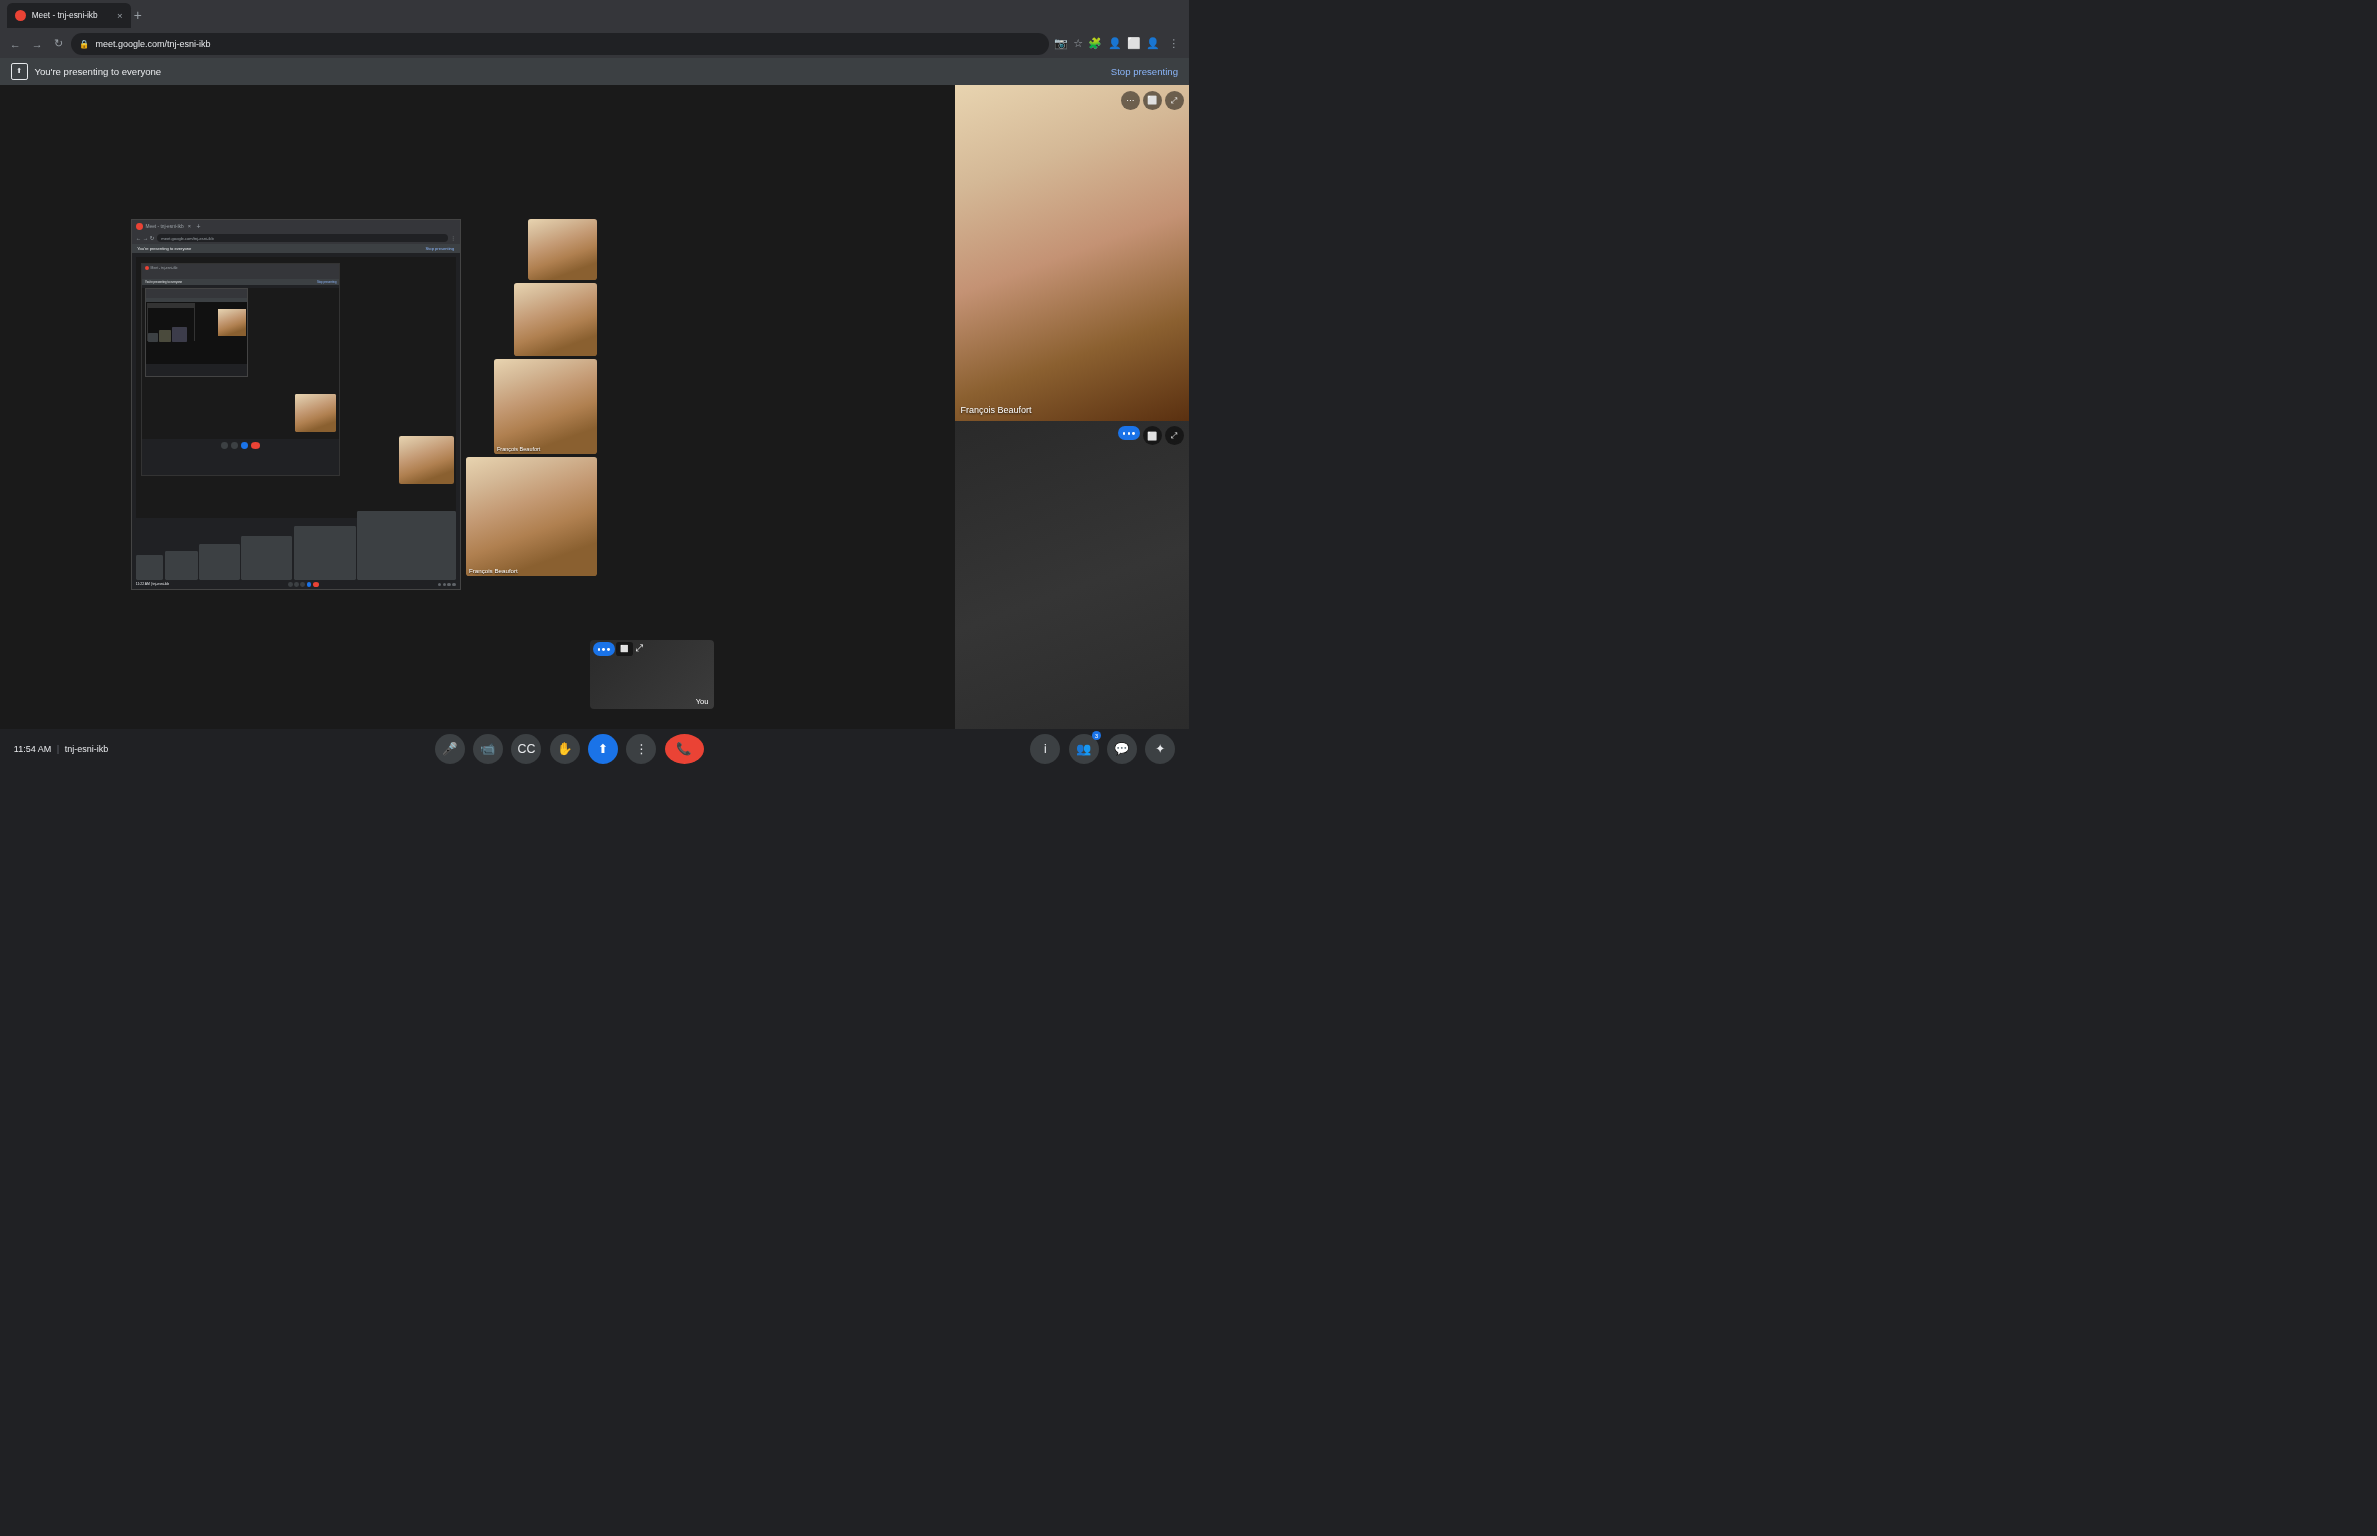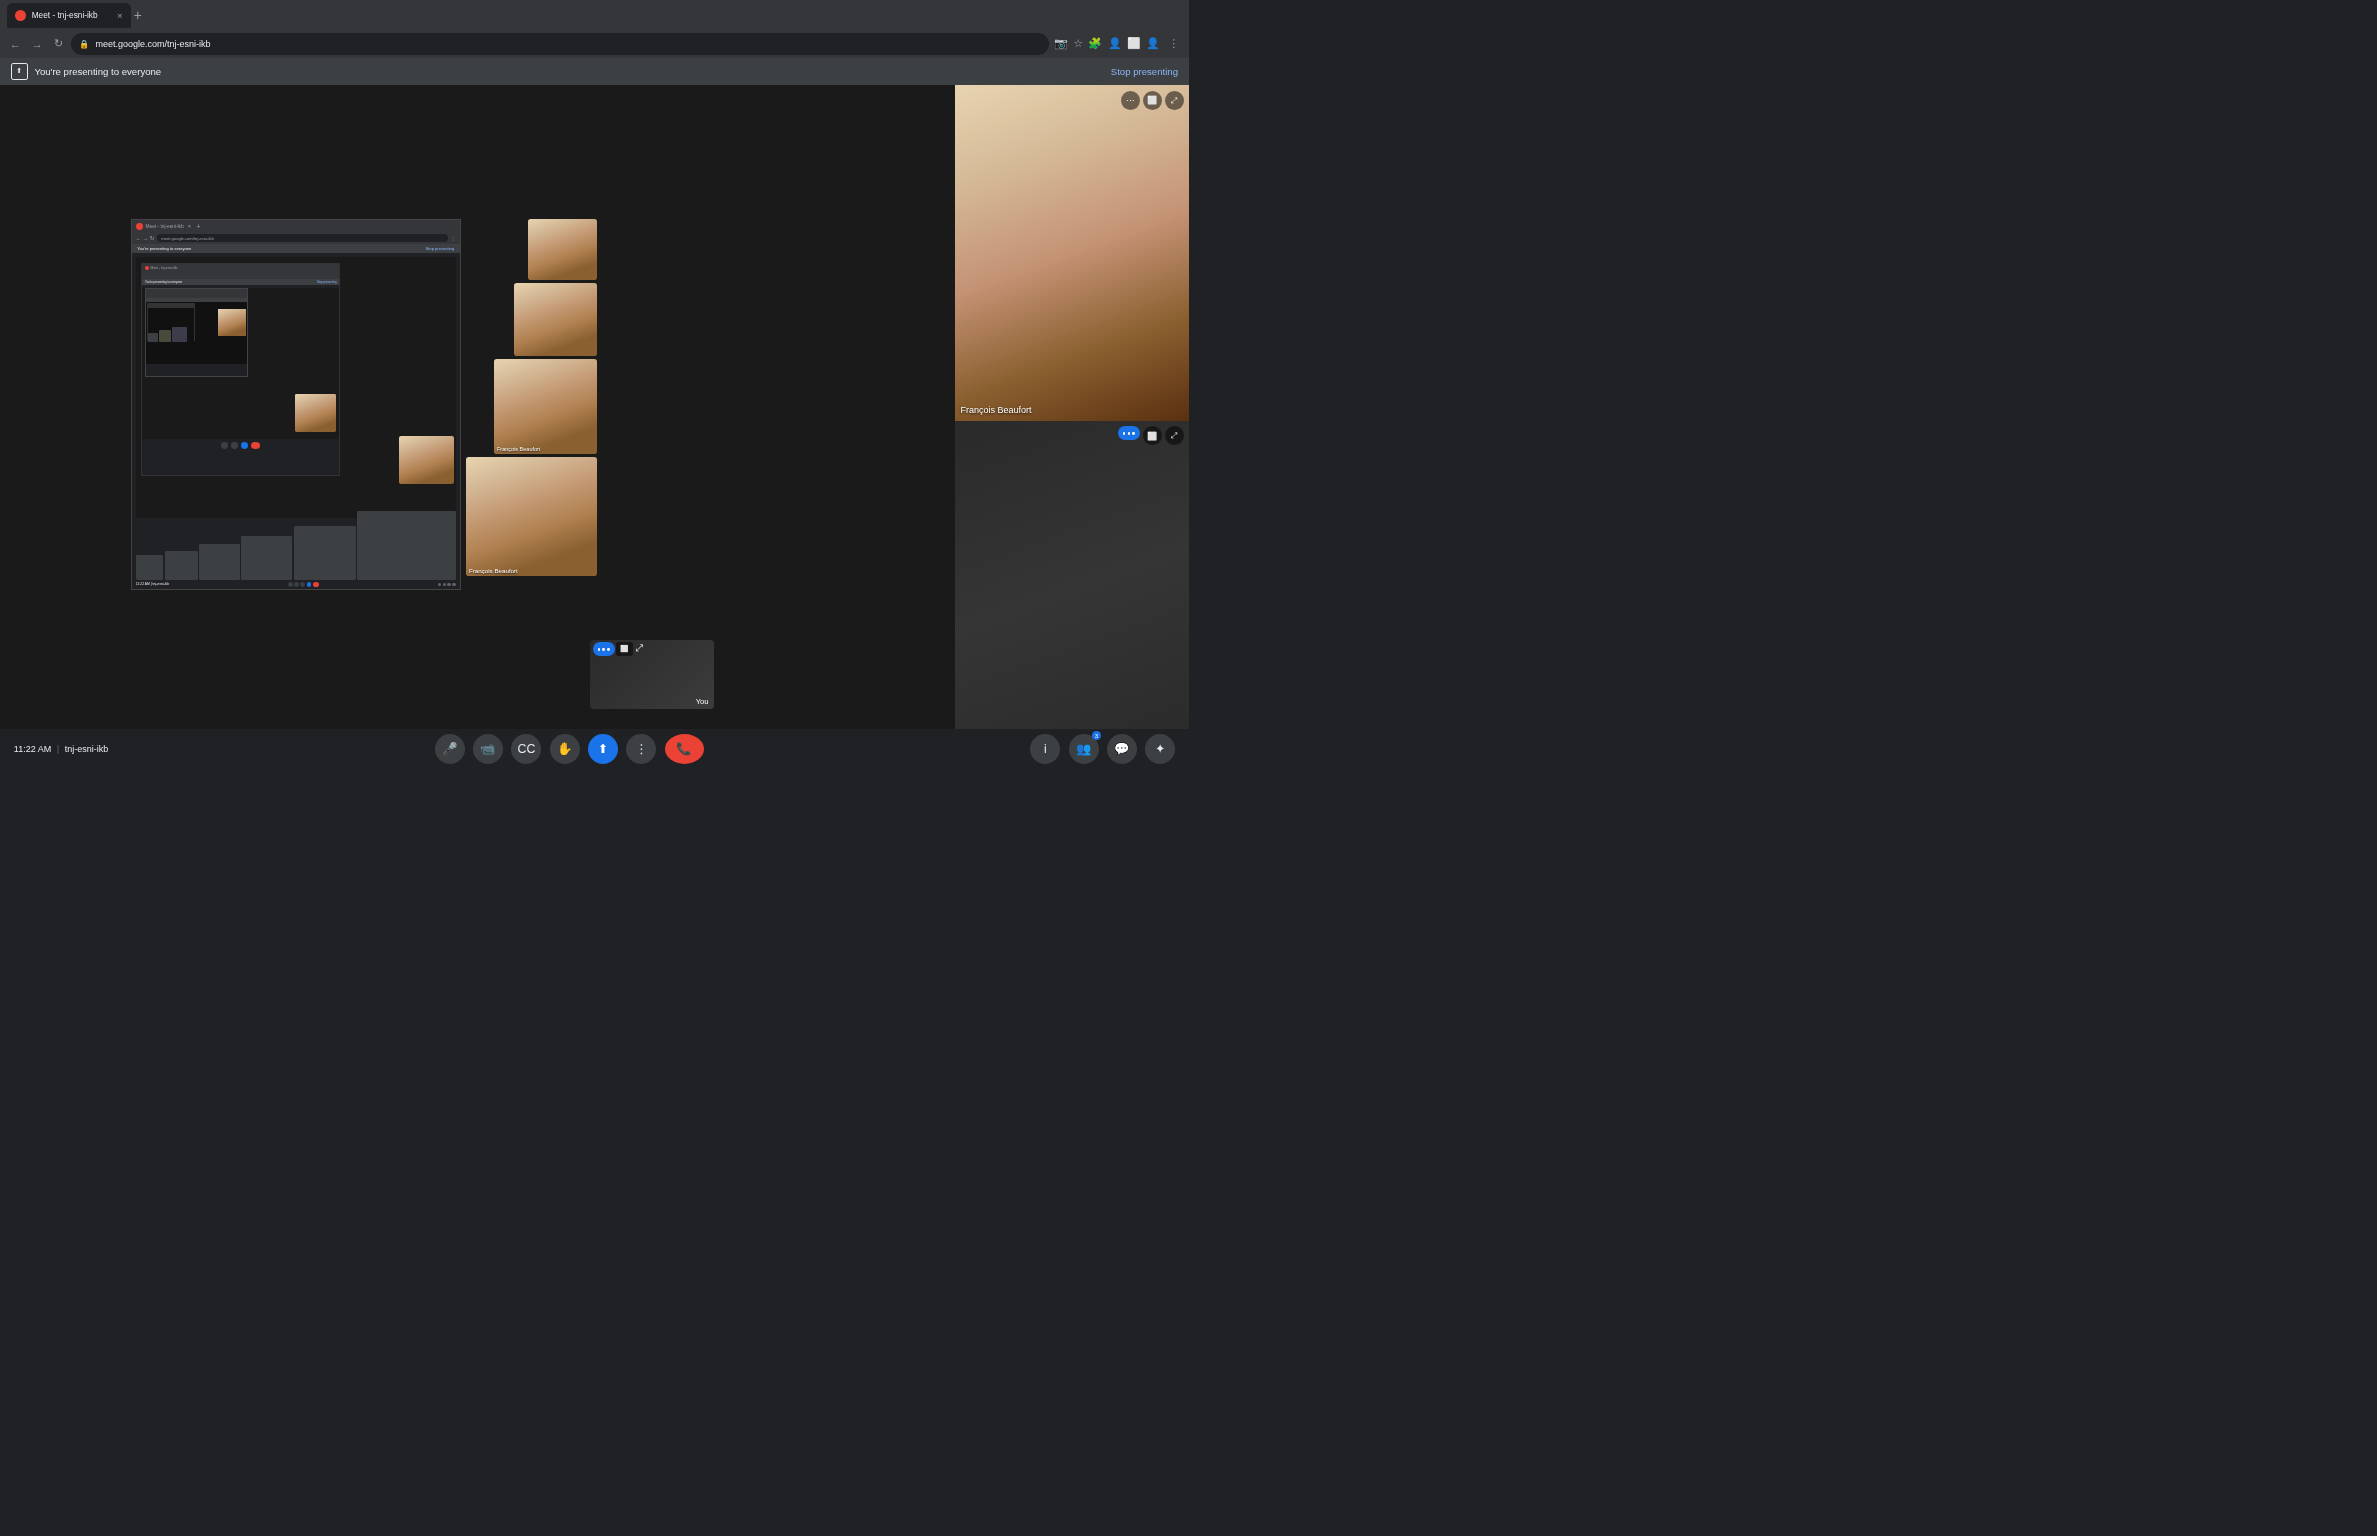--- a/index.html
+++ b/index.html
@@ -487,21 +487,21 @@
         <div class="tile-btn">⬜</div>
         <div class="tile-btn">⤢</div>
       </div>
       <span style="position:absolute;bottom:5.5px;left:5.5px;color:white;font-size:9px;text-shadow:0 0.7px 2.1px rgba(0,0,0,0.8);">You</span>
     </div>
   </div>
 </div>
 
 <div class="bottom-toolbar">
   <div class="toolbar-left">
-    <span class="time-info">11:22 AM</span>
+    <span class="time-info">11:54 AM</span>
     <span class="pipe">|</span>
     <span class="meeting-id">tnj-esni-ikb</span>
   </div>
 
   <div class="toolbar-center">
     <button class="tool-btn">
       <span>🎤</span>
     </button>
     <button class="tool-btn">
       <span>📹</span>

